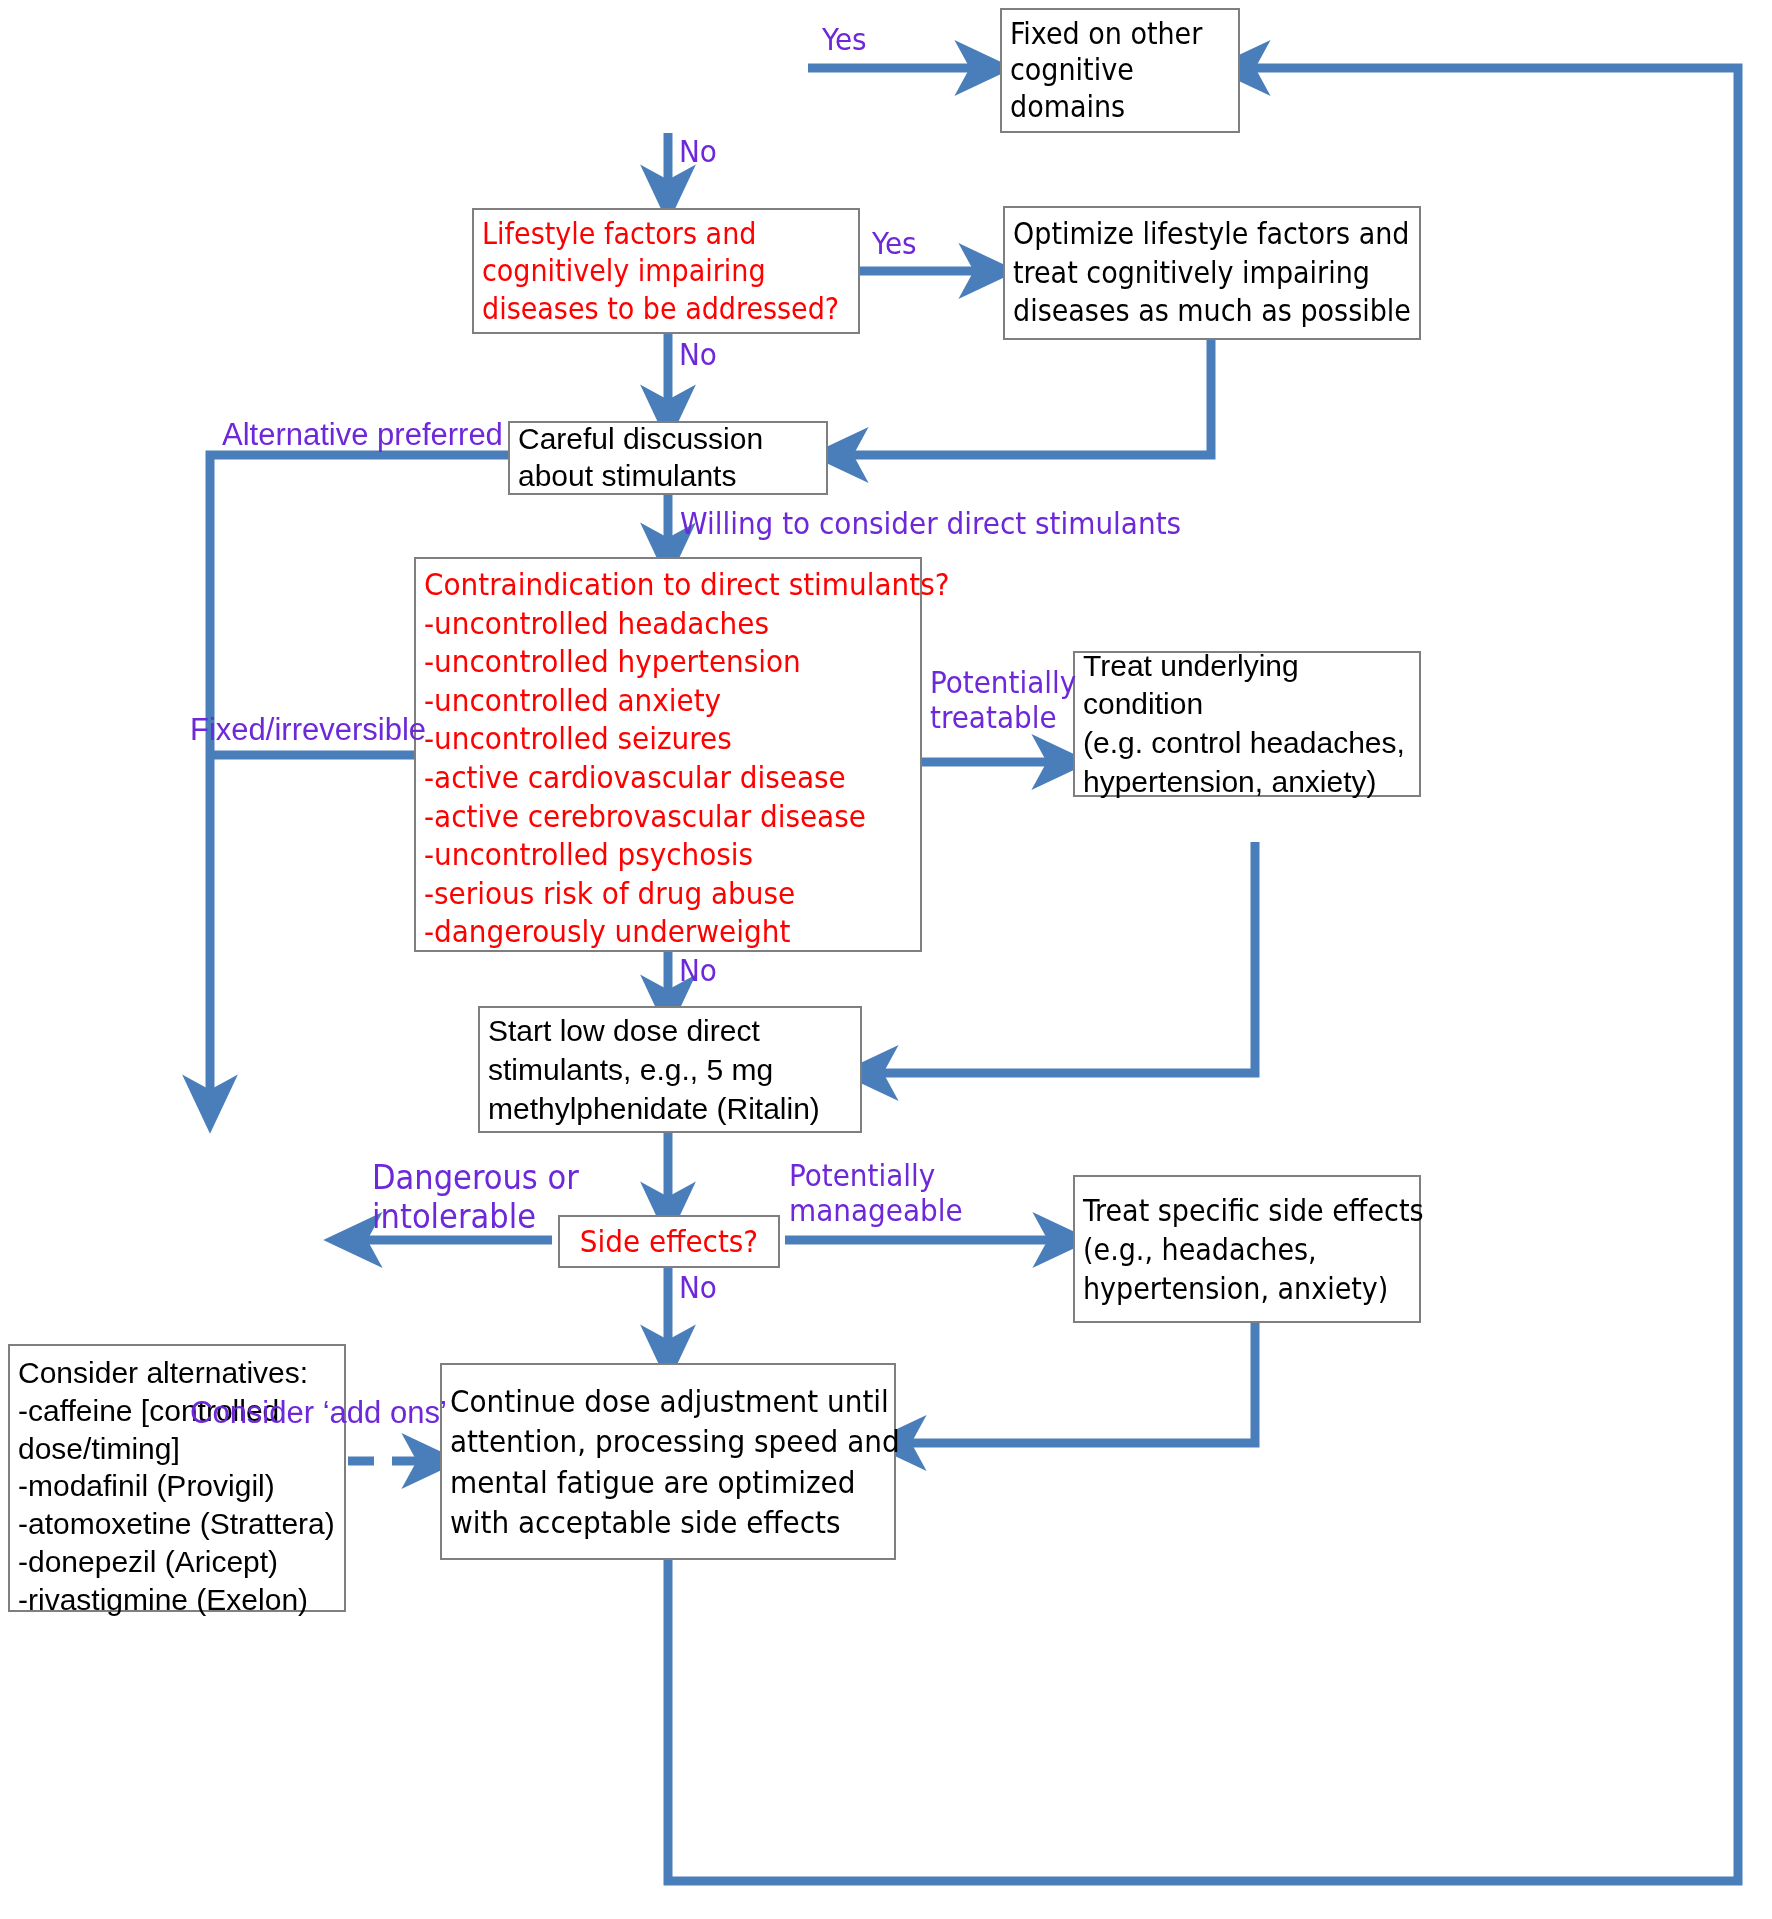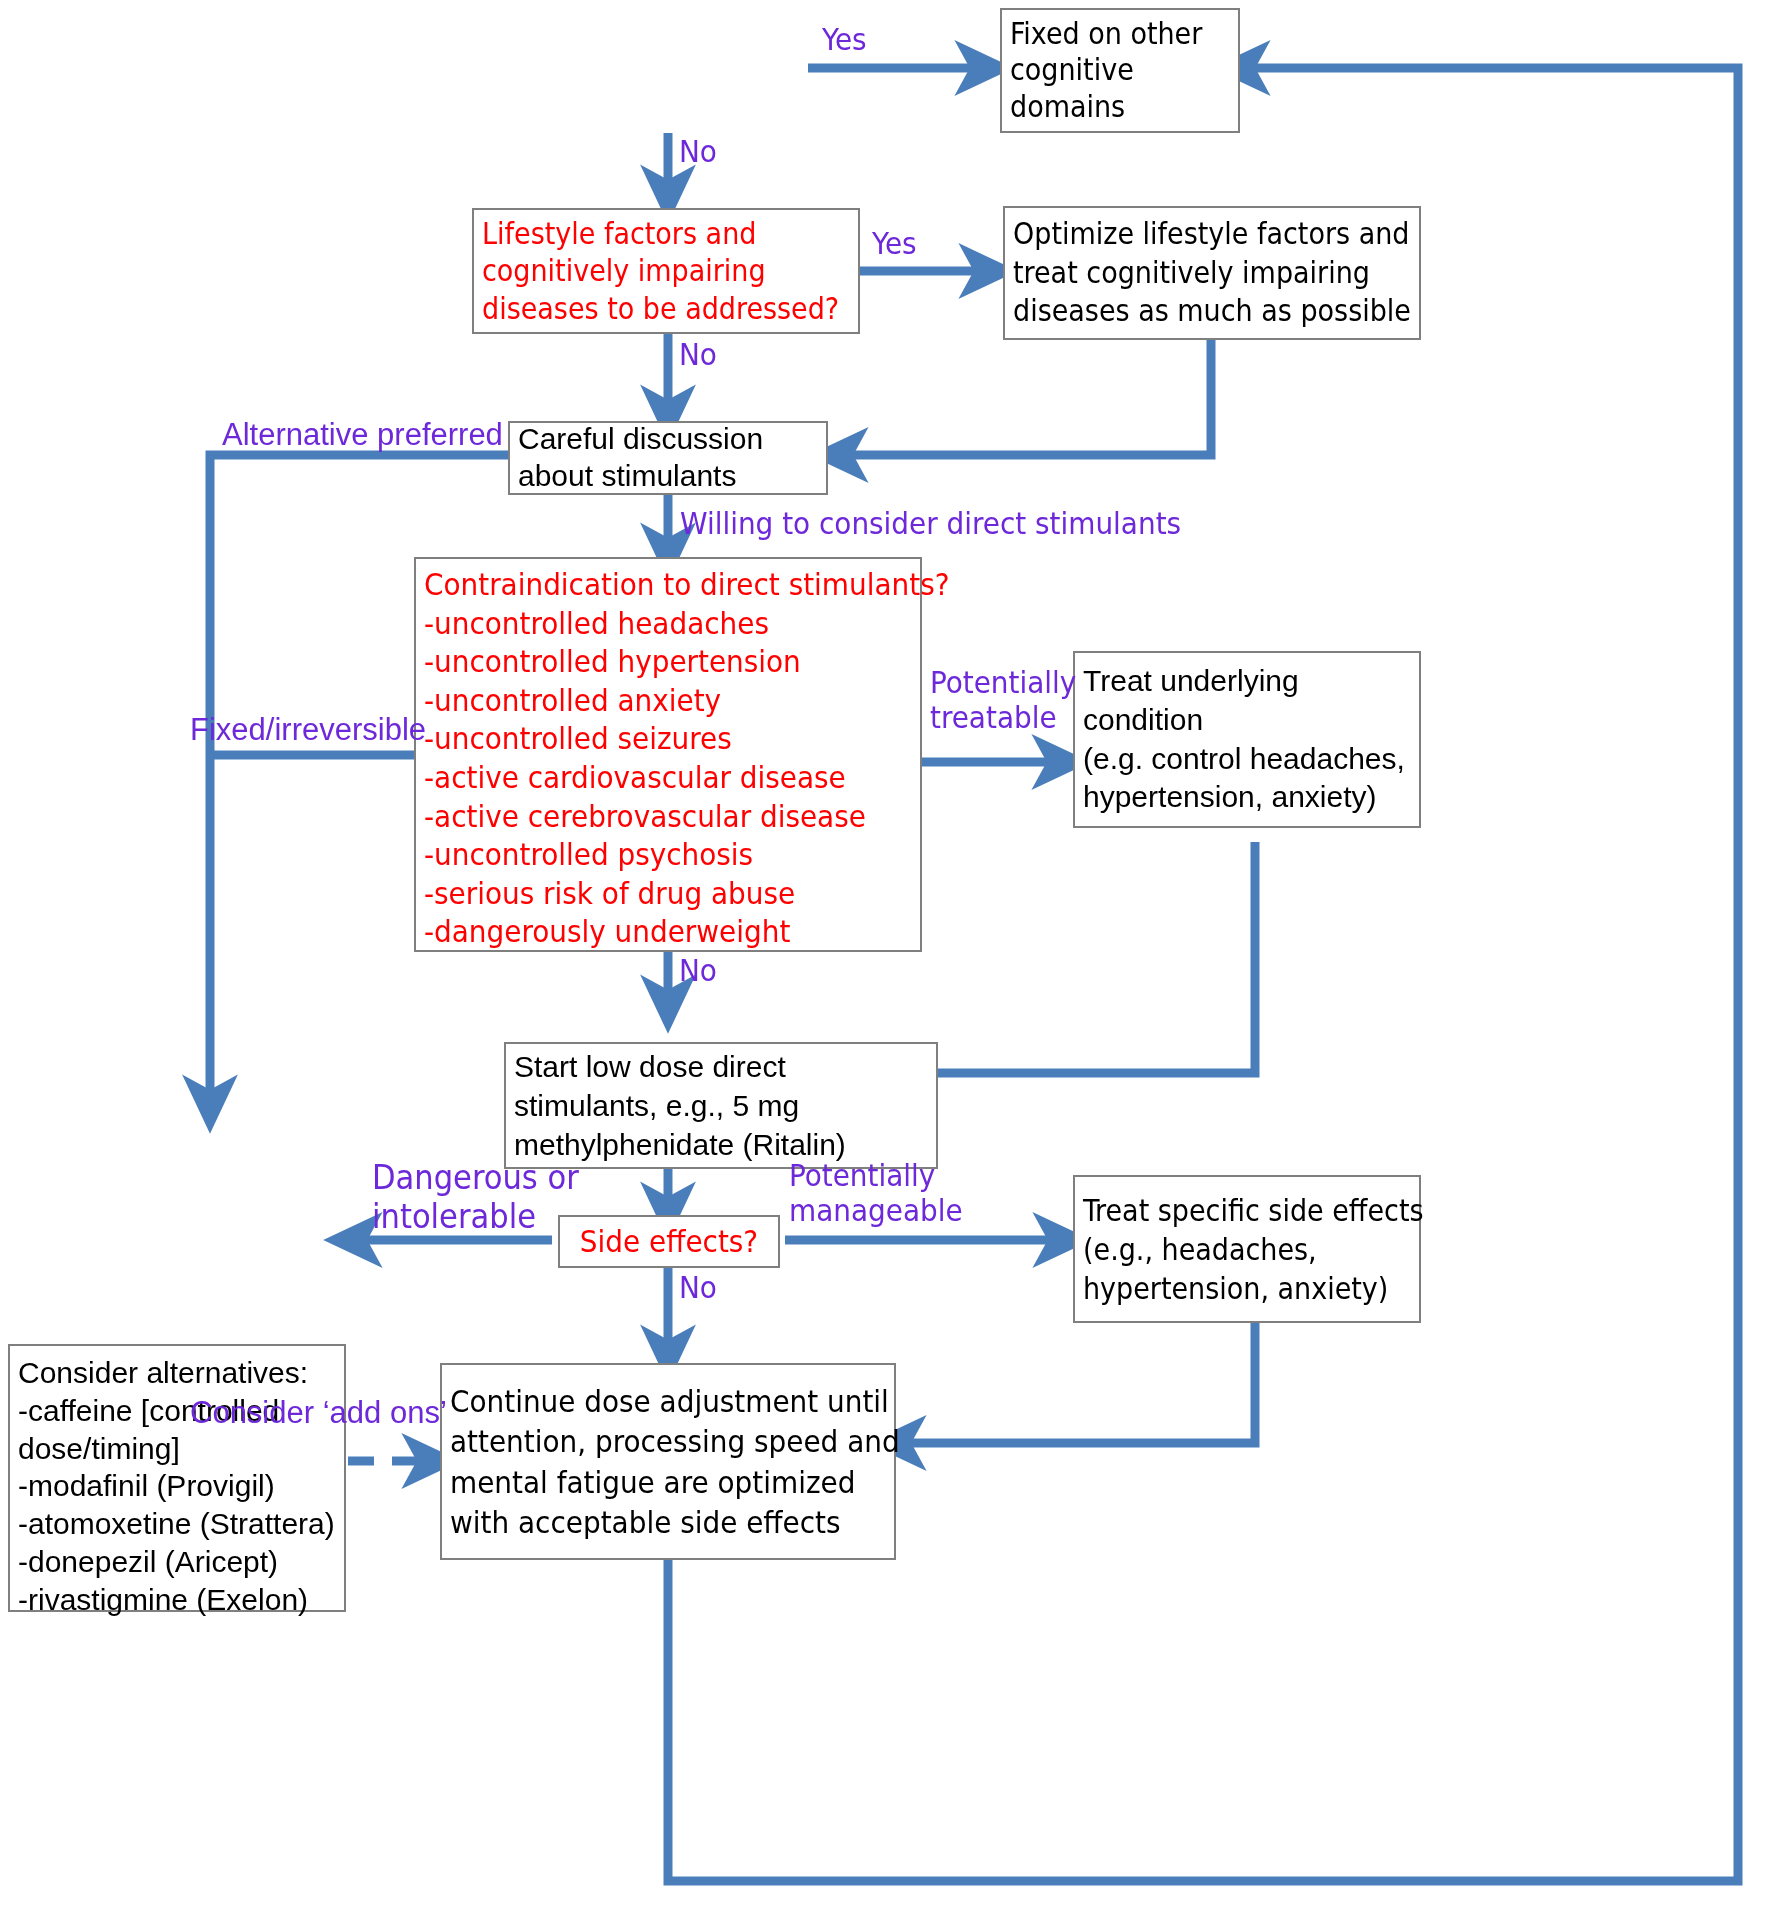--- a/index.html
+++ b/index.html
@@ -102,28 +102,28 @@
     <span class="ln red">-uncontrolled hypertension</span>
     <span class="ln red">-uncontrolled anxiety</span>
     <span class="ln red">-uncontrolled seizures</span>
     <span class="ln red">-active cardiovascular disease</span>
     <span class="ln red">-active cerebrovascular disease</span>
     <span class="ln red">-uncontrolled psychosis</span>
     <span class="ln red">-serious risk of drug abuse</span>
     <span class="ln red">-dangerously underweight</span>
   </div>
 
-  <div class="node" style="left:1073px;top:651px;width:348px;height:177px;font-size:30px;line-height:1.29;">
+  <div class="node" style="left:1073px;top:651px;width:348px;height:146px;font-size:30px;line-height:1.29;">
     <span class="ln blk">Treat underlying</span>
     <span class="ln blk">condition</span>
     <span class="ln blk">(e.g. control headaches,</span>
     <span class="ln blk">hypertension, anxiety)</span>
   </div>
 
-  <div class="node" style="left:504px;top:1006px;width:434px;height:127px;font-size:30px;line-height:1.3;margin-top:36px;">
+  <div class="node" style="left:478px;top:1006px;width:384px;height:127px;font-size:30px;line-height:1.3;">
     <span class="ln blk">Start low dose direct</span>
     <span class="ln blk">stimulants, e.g., 5 mg</span>
     <span class="ln blk">methylphenidate (Ritalin)</span>
   </div>
 
   <div class="node" style="left:8px;top:1344px;width:338px;height:268px;font-size:30px;line-height:1.26;justify-content:space-between;padding-top:8px;">
     <span class="ln blk">Consider alternatives:</span>
     <span class="ln blk">-caffeine [controlled</span>
     <span class="ln blk">dose/timing]</span>
     <span class="ln blk">-modafinil (Provigil)</span>

